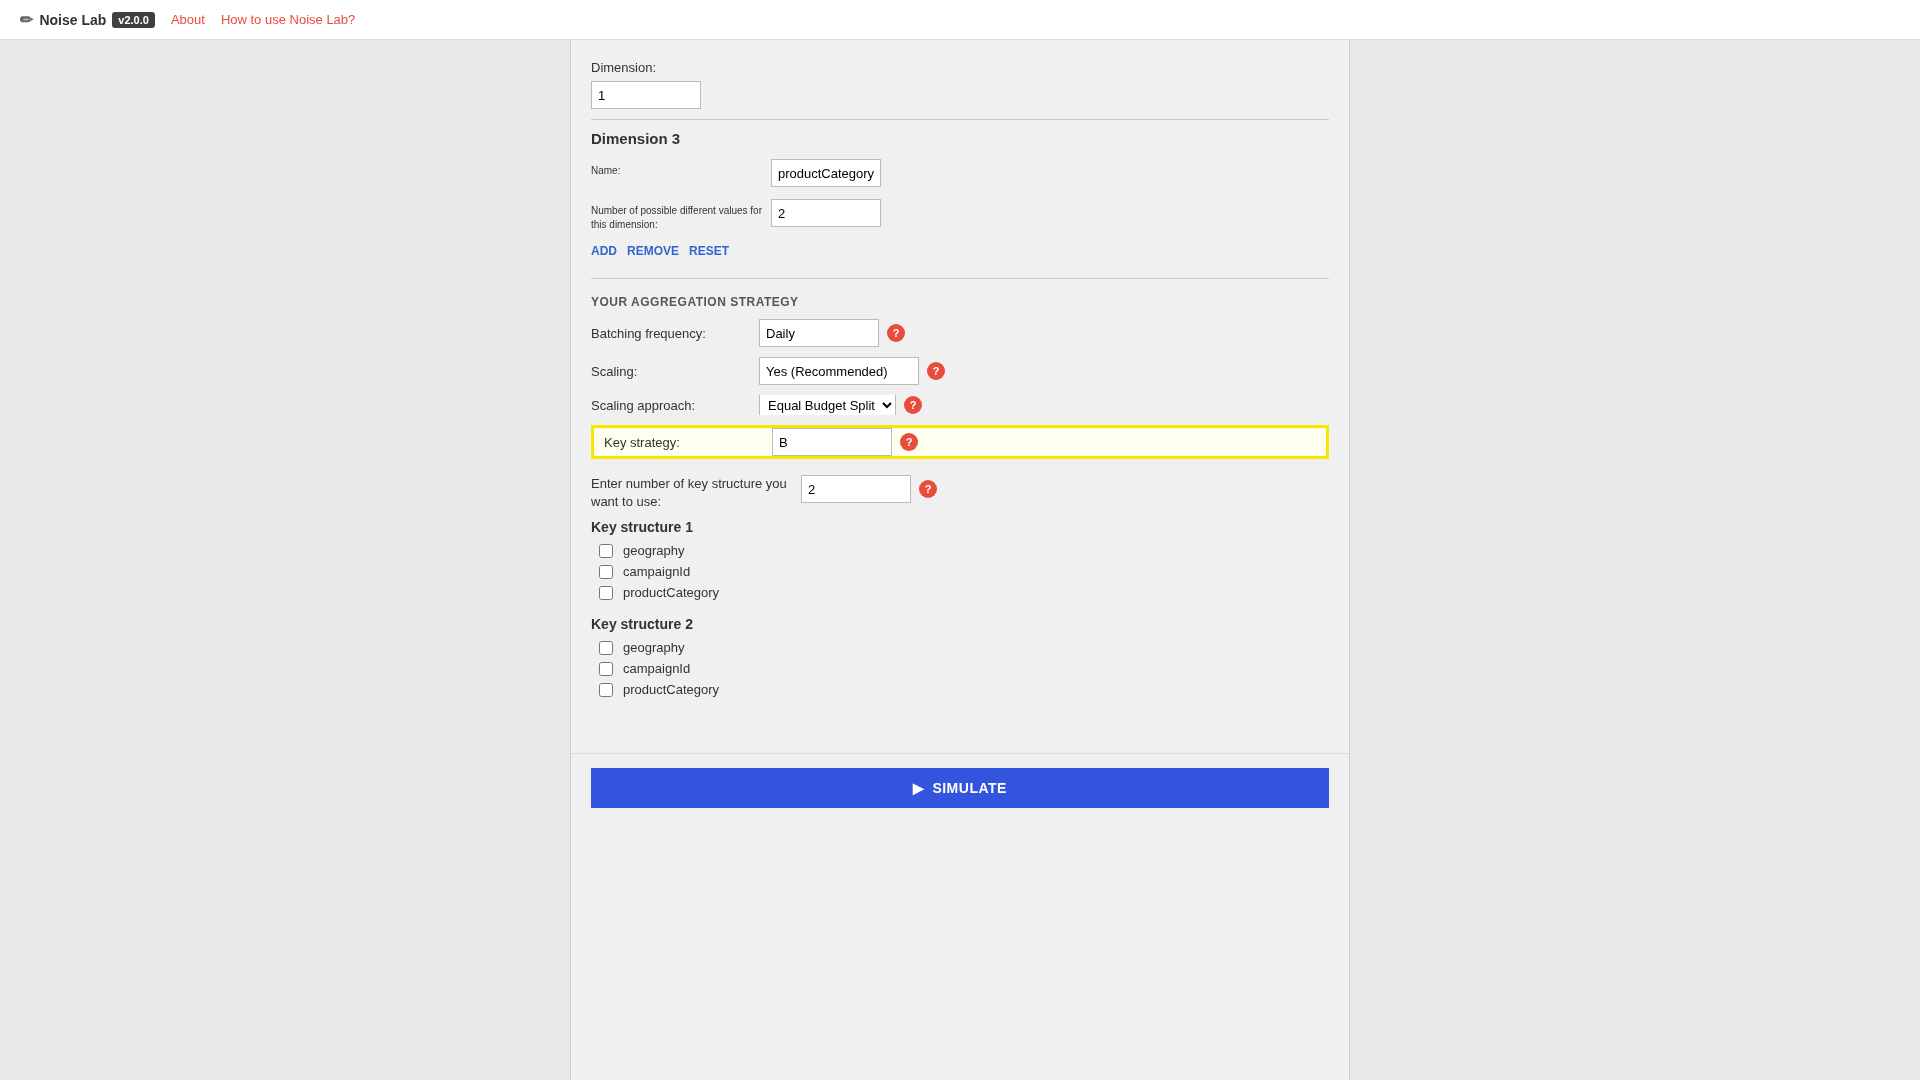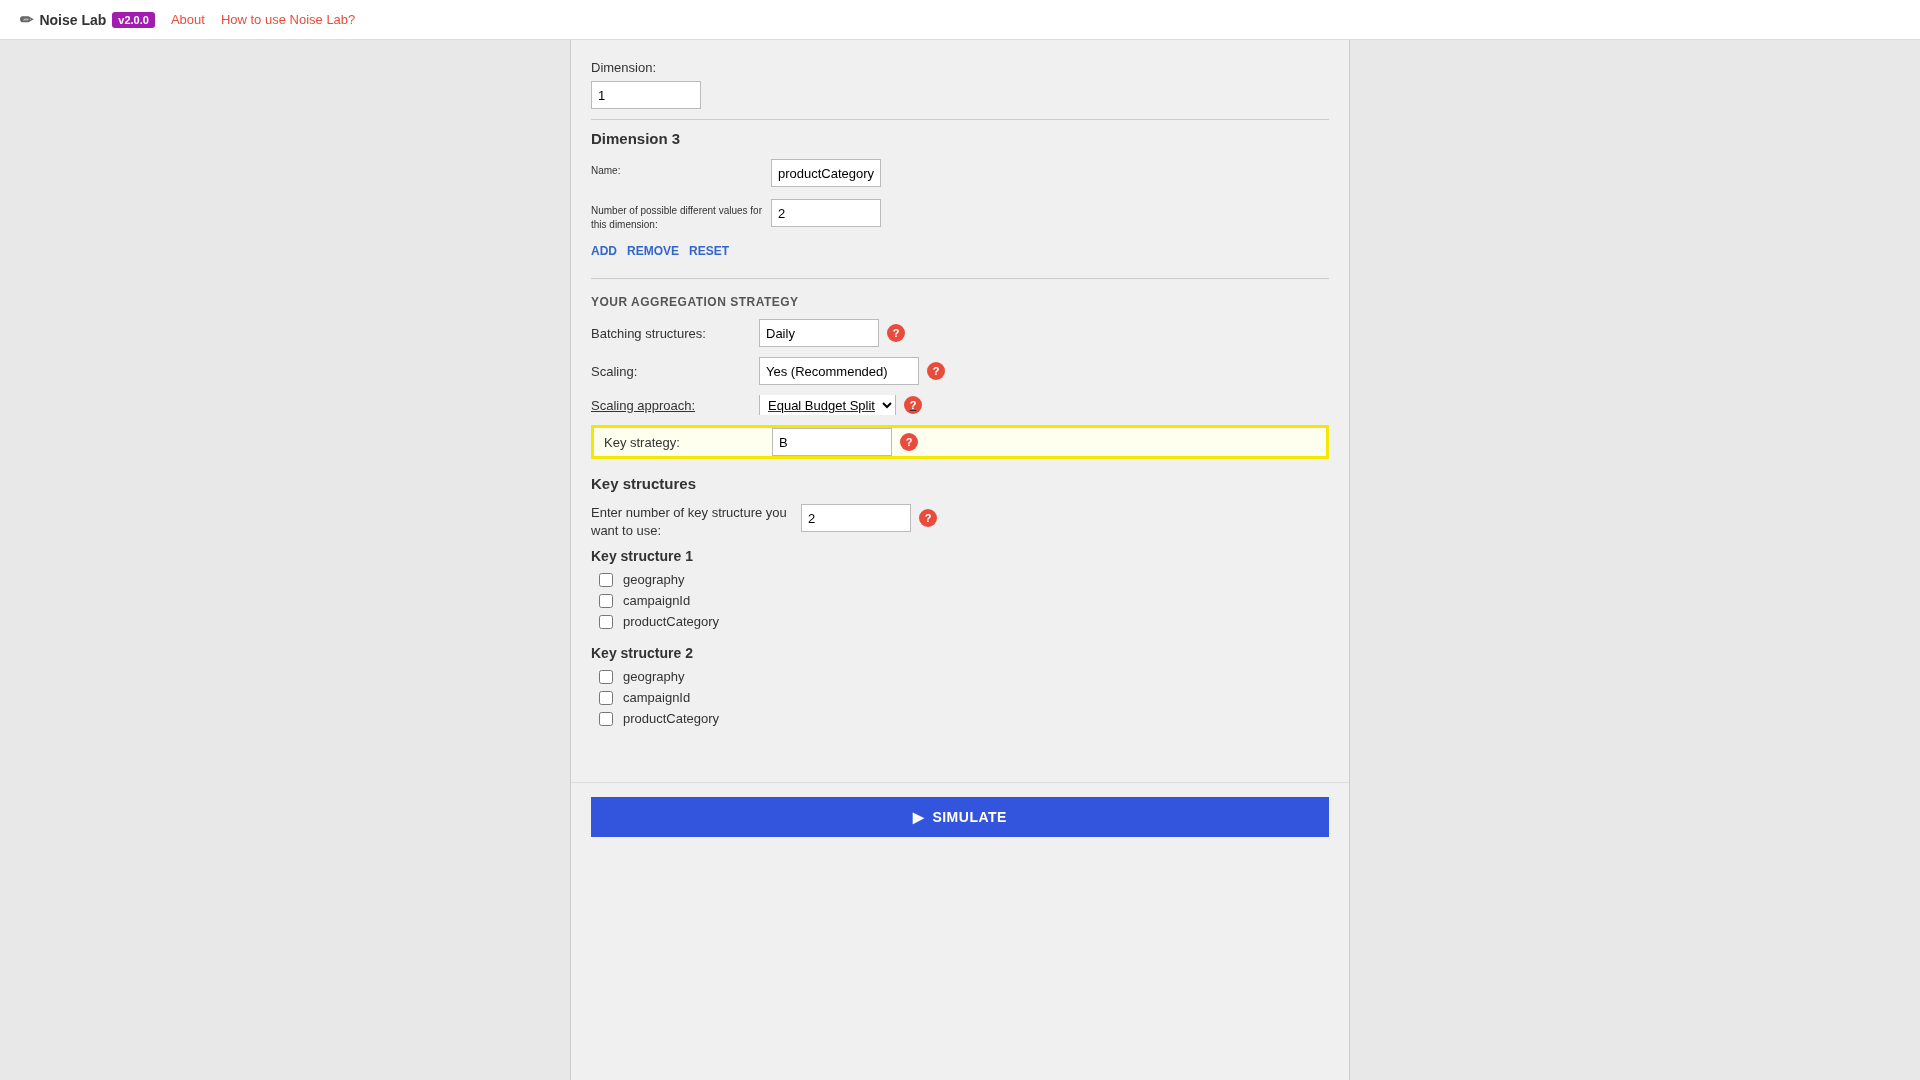--- a/index.html
+++ b/index.html
@@ -34,21 +34,21 @@
       gap: 6px;
       font-weight: bold;
       font-size: 14px;
       color: #333;
     }
     .nav-logo-icon {
       color: #666;
       font-size: 16px;
     }
     .nav-version {
-      background: #a21caf;
+      background: #404040;
       color: #fff;
       font-size: 11px;
       padding: 2px 6px;
       border-radius: 3px;
     }
     .nav-link {
       color: #e74c3c;
       text-decoration: none;
       font-size: 13px;
       cursor: pointer;
@@ -303,21 +303,20 @@
       font-size: 13px;
     }
 
     
     .partial-row {
       display: flex;
       align-items: center;
       gap: 8px;
       overflow: hidden;
       height: 20px;
-      text-decoration: underline;
     }
     .partial-label {
       font-size: 13px;
       color: #333;
       width: 160px;
     }
     .partial-select {
       height: 36px;
       border: 1px solid #bbb;
       background: #fff;
@@ -380,21 +379,21 @@
           <a class="action-link">RESET</a>
         </div>
       </div>
 
       <hr class="divider">
 
       <div class="agg-section">
         <div class="agg-title">YOUR AGGREGATION STRATEGY</div>
 
         <div class="select-row">
-          <div class="select-label">Batching structures:</div>
+          <div class="select-label">Batching frequency:</div>
           <div class="select-wrapper">
             <select>
               <option>Daily</option>
               <option>Weekly</option>
               <option>Monthly</option>
             </select>
           </div>
           <div class="help-icon">?</div>
         </div>
 
@@ -426,21 +425,20 @@
                 <option selected="">B</option>
                 <option>C</option>
               </select>
             </div>
             <div class="help-icon">?</div>
           </div>
         </div>
       </div>
 
       <div class="key-structures-section">
-        <div class="section-title">Key structures</div>
 
         <div class="key-input-row">
           <div class="key-input-label">Enter number of key structure you want to use:</div>
           <div style="display:flex;align-items:center;gap:8px;">
             <input type="number" value="2" style="width: 110px; height: 28px; border: 1px solid rgb(187, 187, 187); background: rgb(255, 255, 255); padding: 0px 6px; font-size: 13px;">
             <div class="help-icon">?</div>
           </div>
         </div>
 
 

